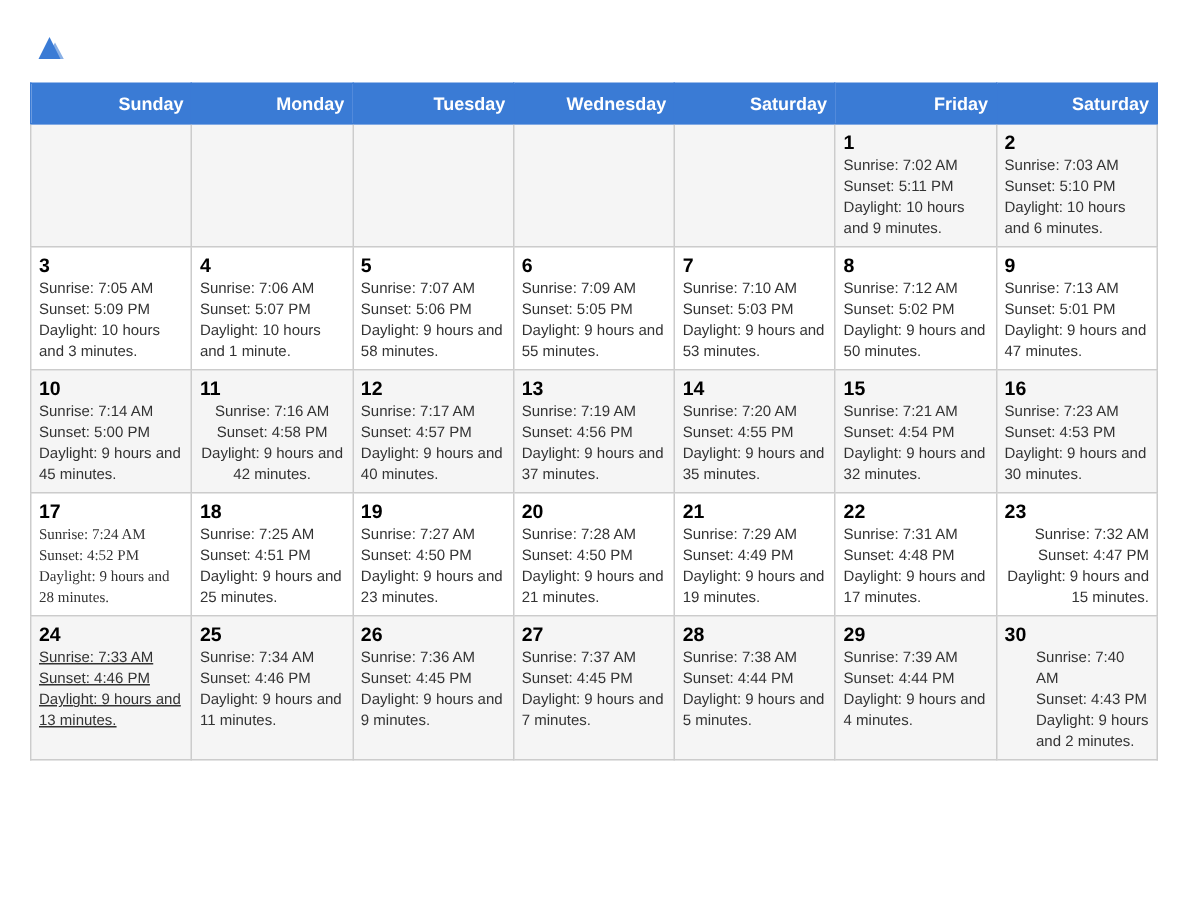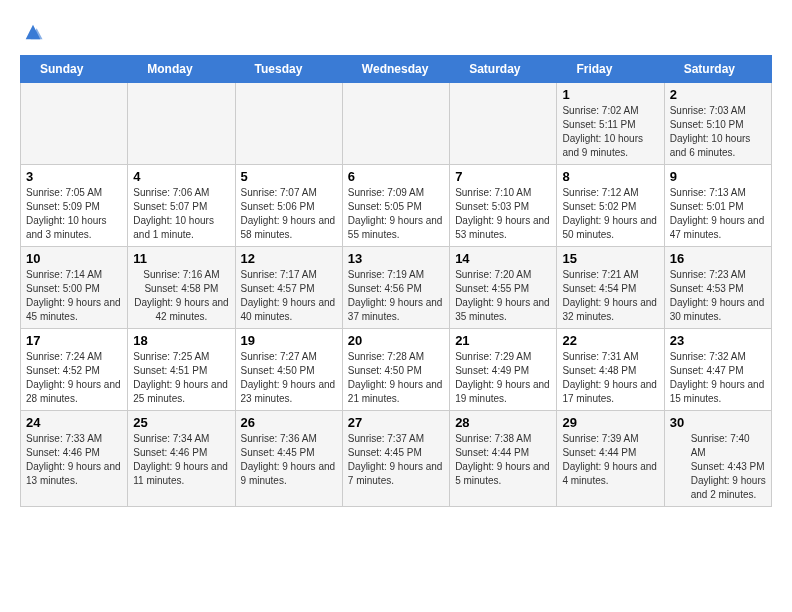--- a/index.html
+++ b/index.html
@@ -38,22 +38,22 @@
       color: #555;
     }
     table {
       width: 100%;
       border-collapse: collapse;
       font-size: 11px;
     }
     thead tr th {
       background-color: #3a7bd5;
       color: #fff;
-      text-align: left;
-      padding: 6px 19px;
+      text-align: right;
+      padding: 6px 5px;
       font-size: 12px;
       font-weight: bold;
       border: 1px solid #3a7bd5;
     }
     tbody tr td {
       border: 1px solid #ccc;
       vertical-align: top;
       padding: 4px 5px;
       width: 107px;
       min-height: 75px;
@@ -221,21 +221,21 @@
         <td>
           <span class="day-number">16</span>
           <div class="day-info" style="white-space: pre-line;">Sunrise: 7:23 AM
 Sunset: 4:53 PM
 Daylight: 9 hours and 30 minutes.</div>
         </td>
       </tr>
       <tr>
         <td>
           <span class="day-number">17</span>
-          <div class="day-info" style="white-space: pre-line;">Sunrise: 7:24 AM
+          <div class="day-info" style="white-space: pre-line; font-family: Liberation Serif, serif;">Sunrise: 7:24 AM
 Sunset: 4:52 PM
 Daylight: 9 hours and 28 minutes.</div>
         </td>
         <td>
           <span class="day-number">18</span>
           <div class="day-info" style="white-space: pre-line;">Sunrise: 7:25 AM
 Sunset: 4:51 PM
 Daylight: 9 hours and 25 minutes.</div>
         </td>
         <td>
@@ -257,29 +257,29 @@
 Daylight: 9 hours and 19 minutes.</div>
         </td>
         <td>
           <span class="day-number">22</span>
           <div class="day-info" style="white-space: pre-line;">Sunrise: 7:31 AM
 Sunset: 4:48 PM
 Daylight: 9 hours and 17 minutes.</div>
         </td>
         <td>
           <span class="day-number">23</span>
-          <div class="day-info" style="white-space: pre-line;">Sunrise: 7:32 AM
+          <div class="day-info" style="white-space: pre-line; text-align: right;">Sunrise: 7:32 AM
 Sunset: 4:47 PM
 Daylight: 9 hours and 15 minutes.</div>
         </td>
       </tr>
       <tr>
         <td>
           <span class="day-number">24</span>
-          <div class="day-info" style="white-space: pre-line;">Sunrise: 7:33 AM
+          <div class="day-info" style="white-space: pre-line; text-decoration: underline;">Sunrise: 7:33 AM
 Sunset: 4:46 PM
 Daylight: 9 hours and 13 minutes.</div>
         </td>
         <td>
           <span class="day-number">25</span>
           <div class="day-info" style="white-space: pre-line;">Sunrise: 7:34 AM
 Sunset: 4:46 PM
 Daylight: 9 hours and 11 minutes.</div>
         </td>
         <td>

